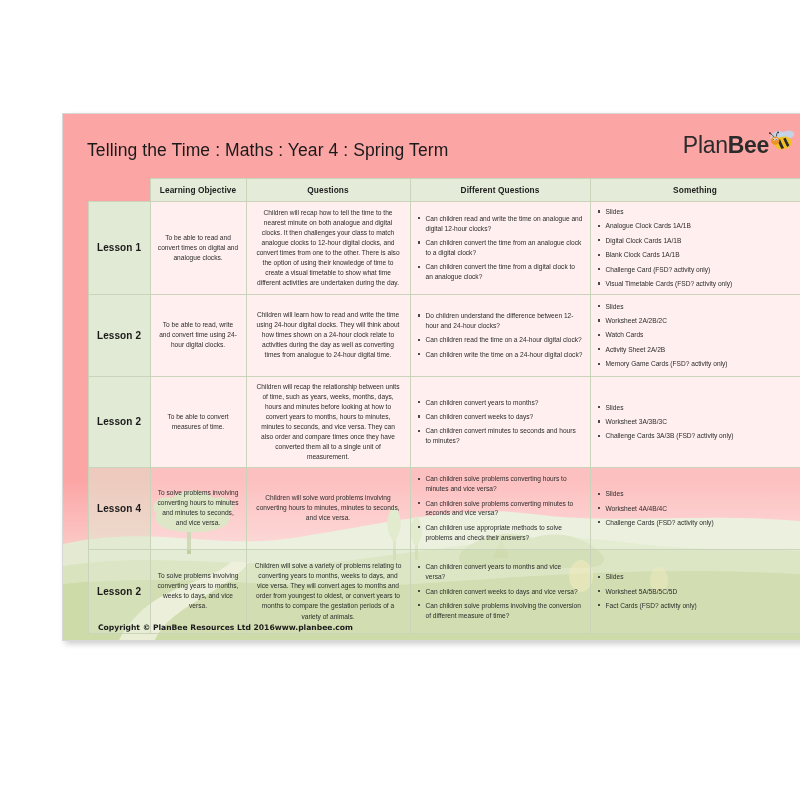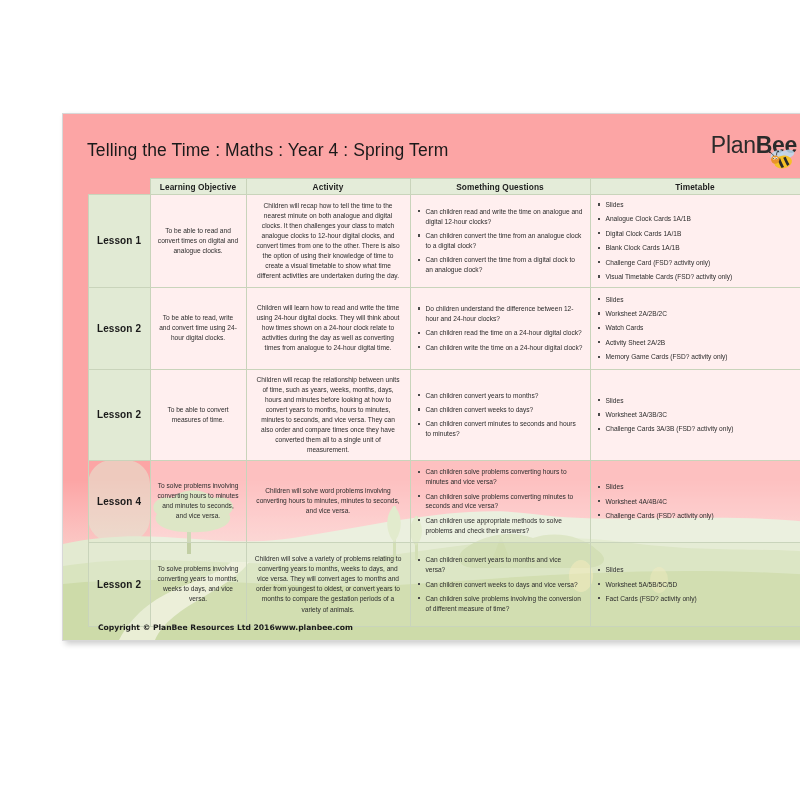--- a/index.html
+++ b/index.html
@@ -43,24 +43,23 @@
   }
   .doc-title {
     font-size: 17.5px;
     font-weight: 400;
     color: #1a1a1a;
     letter-spacing: 0.1px;
     white-space: nowrap;
   }
   .brand {
     display: flex;
-    align-items: flex-end;
+    align-items: center;
     margin-top: -6px;
     margin-right: 6px;
-    flex-direction: column;
   }
   .brand-text {
     font-size: 23px;
     color: #2b2b2b;
     letter-spacing: -0.3px;
     line-height: 1;
   }
   .brand-text .bold { font-weight: bold; }
   .bee-icon { margin-left: -2px; margin-top: -9px; }
 
@@ -75,21 +74,21 @@
   }
   .plan-table th, .plan-table td {
     vertical-align: middle;
     border: 1px solid #c9d4bb;
   }
   thead th {
     background: #e4ecd9;
     font-size: 8.3px;
     font-weight: bold;
     color: #1d1d1d;
-    height: 16px;
+    height: 23px;
     padding: 0 4px;
     text-align: center;
     letter-spacing: 0.1px;
   }
   thead th.corner {
     background: transparent;
     border: none;
   }
 
   col.c-lesson  { width: 62px; }
@@ -127,21 +126,21 @@
     font-size: 6.6px;
     line-height: 1.5;
     color: #2c2c2c;
     padding: 5px 7px 5px 6px;
   }
   
   tr.over-art td.obj-cell,
   tr.over-art td.over-cell,
   tr.over-art td.assess-cell,
   tr.over-art td.res-cell { background: rgba(255,255,255,0.30); }
-  tr.over-art td.lesson-cell { background: rgba(225,234,212,0.55); border-radius: 24px; }
+  tr.over-art td.lesson-cell { background: rgba(225,234,212,0.55); }
   tr.last-art td.obj-cell,
   tr.last-art td.over-cell,
   tr.last-art td.assess-cell,
   tr.last-art td.res-cell { background: rgba(255,255,255,0.10); }
   tr.last-art td.lesson-cell { background: rgba(225,234,212,0.35); }
 
   ul.bullets { list-style: none; }
   ul.bullets li {
     position: relative;
     padding-left: 9px;
@@ -254,23 +253,23 @@
       <col class="c-lesson">
         <col class="c-obj">
         <col class="c-over">
         <col class="c-assess">
         <col class="c-res">
     </colgroup>
     <thead>
       <tr>
         <th class="corner"></th>
         <th>Learning Objective</th>
-        <th>Activity</th>
-        <th>Something Questions</th>
-        <th>Timetable</th>
+        <th>Questions</th>
+        <th>Different Questions</th>
+        <th>Something</th>
       </tr>
     </thead>
     <tbody>
         <tr style="height: 88px;">
           <td class="lesson-cell">Lesson 1</td>
           <td class="obj-cell">To be able to read and convert times on digital and analogue clocks.</td>
           <td class="over-cell">Children will recap how to tell the time to the nearest minute on both analogue and digital clocks. It then challenges your class to match analogue clocks to 12-hour digital clocks, and convert times from one to the other. There is also the option of using their knowledge of time to create a visual timetable to show what time different activities are undertaken during the day.</td>
           <td class="assess-cell">
             <ul class="bullets">
               <li>Can children read and write the time on analogue and digital 12-hour clocks?</li>

